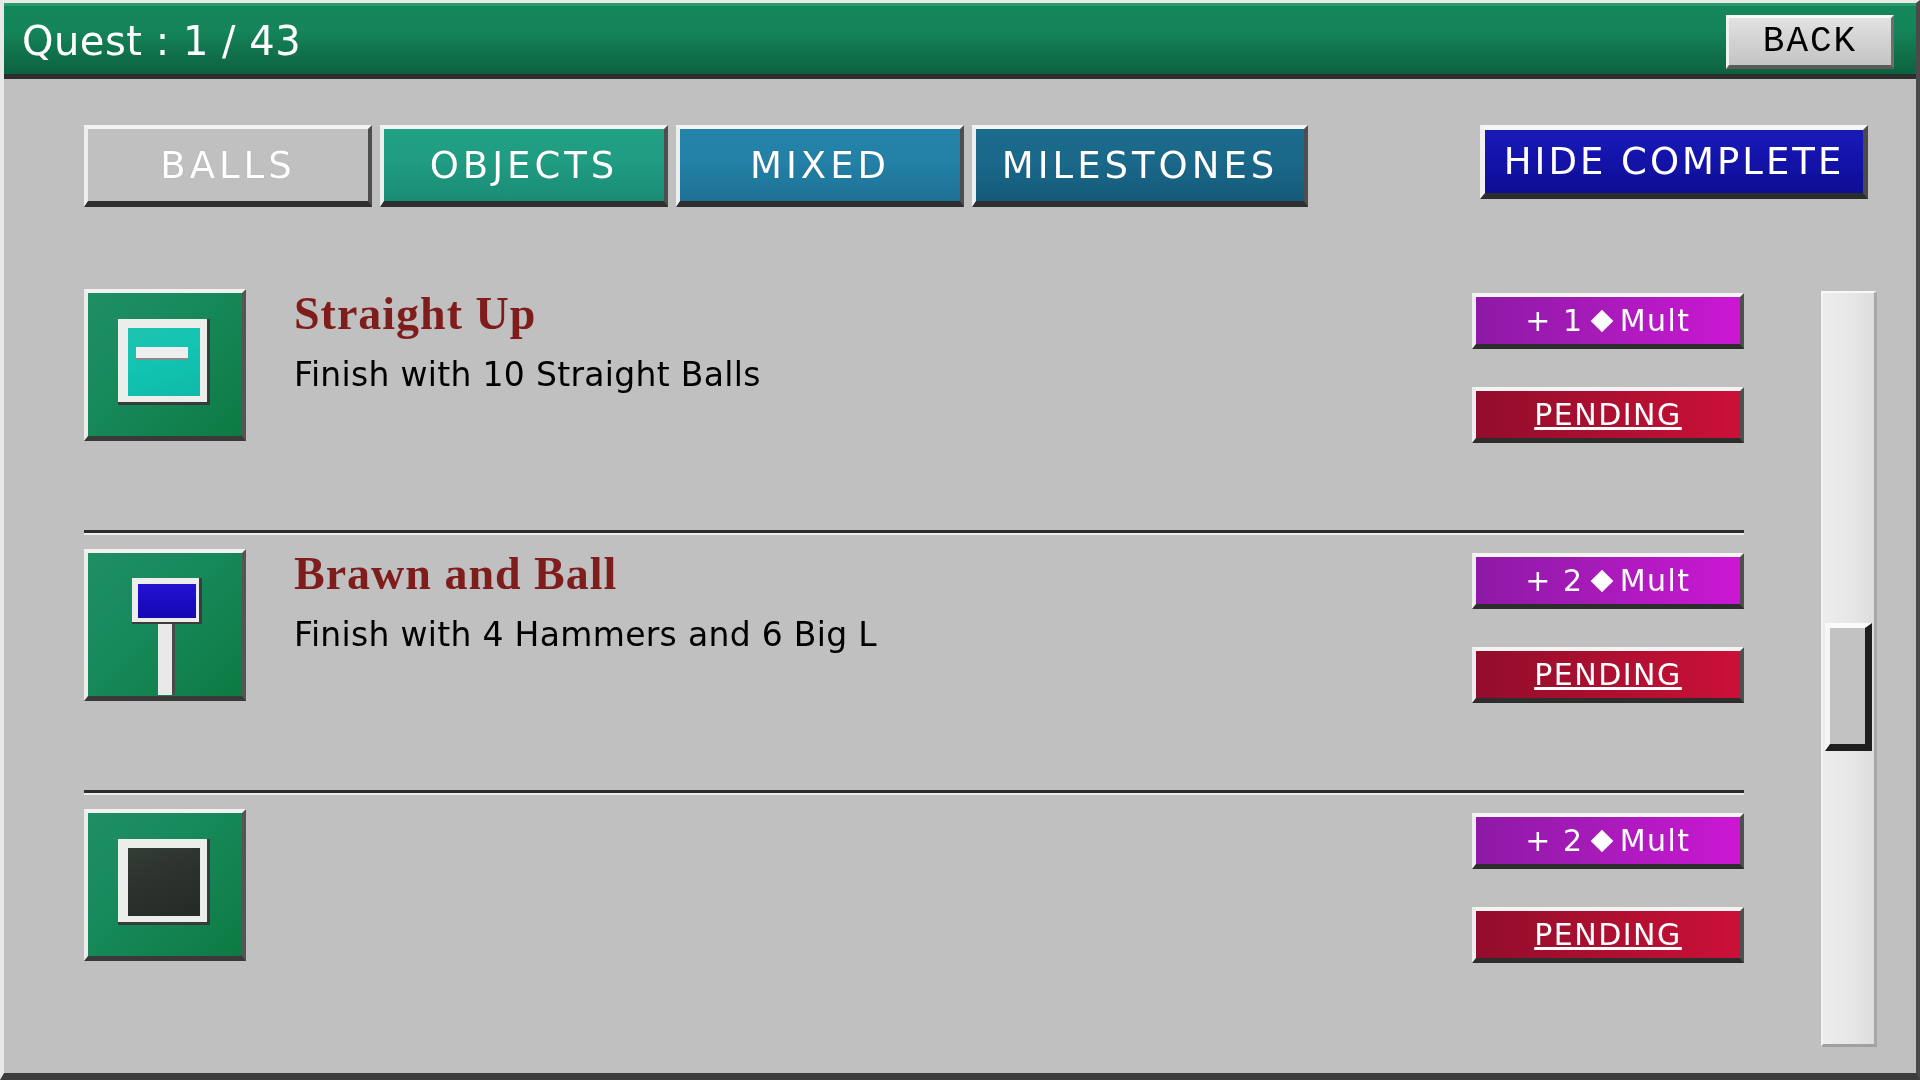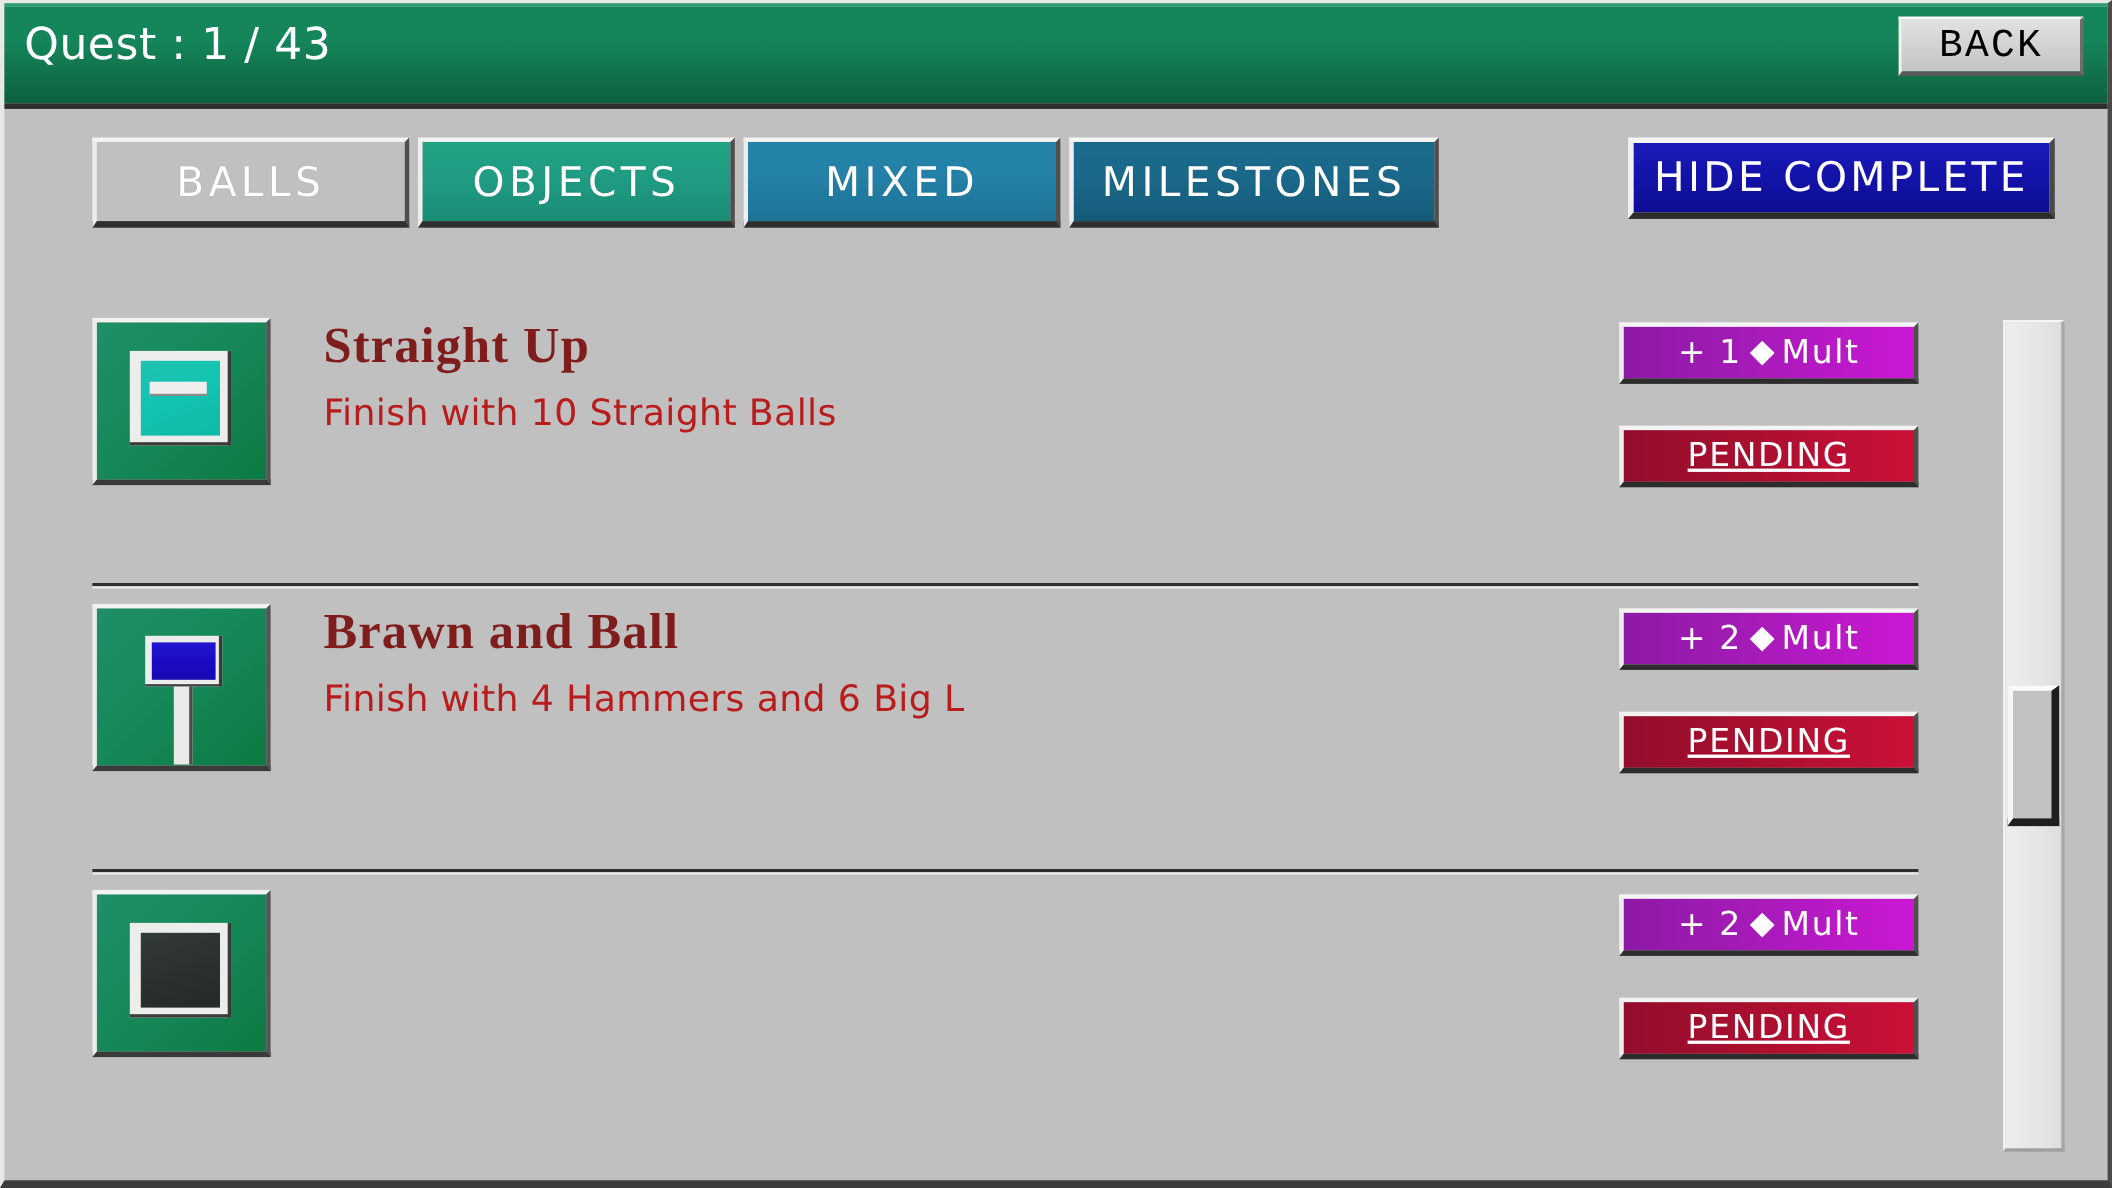--- a/index.html
+++ b/index.html
@@ -21,21 +21,21 @@
     border-top: 3px solid #e8e8e8;
     border-right: 4px solid #4a4a4a;
     border-bottom: 7px solid #3c3c3c;
   }
 
   
   #header {
     position: absolute;
     left: 0; top: 0;
     width: 1912px;
-    height: 96px;
+    height: 76px;
     background: linear-gradient(180deg, #13875a 0%, #15855a 35%, #10714a 70%, #0d6140 100%);
     border-bottom: 5px solid #2e2e2e;
     border-top: 3px solid #2a9c6c;
   }
   #quest-counter {
     position: absolute;
     left: 18px;
     top: 12px;
     font-size: 40px;
     color: #ffffff;
@@ -238,21 +238,21 @@
     font-weight: bold;
     color: #7f1d1d;
     letter-spacing: 1px;
     line-height: 1.25;
     white-space: nowrap;
     font-family: Liberation Serif, serif;
   }
   .quest-desc {
     margin-top: 12px;
     font-size: 33px;
-    color: #b91c1c;
+    color: #000000;
     letter-spacing: 0.3px;
     line-height: 1.2;
     white-space: nowrap;
   }
 
   
   .badge {
     position: absolute;
     left: 1388px;
     width: 272px;

